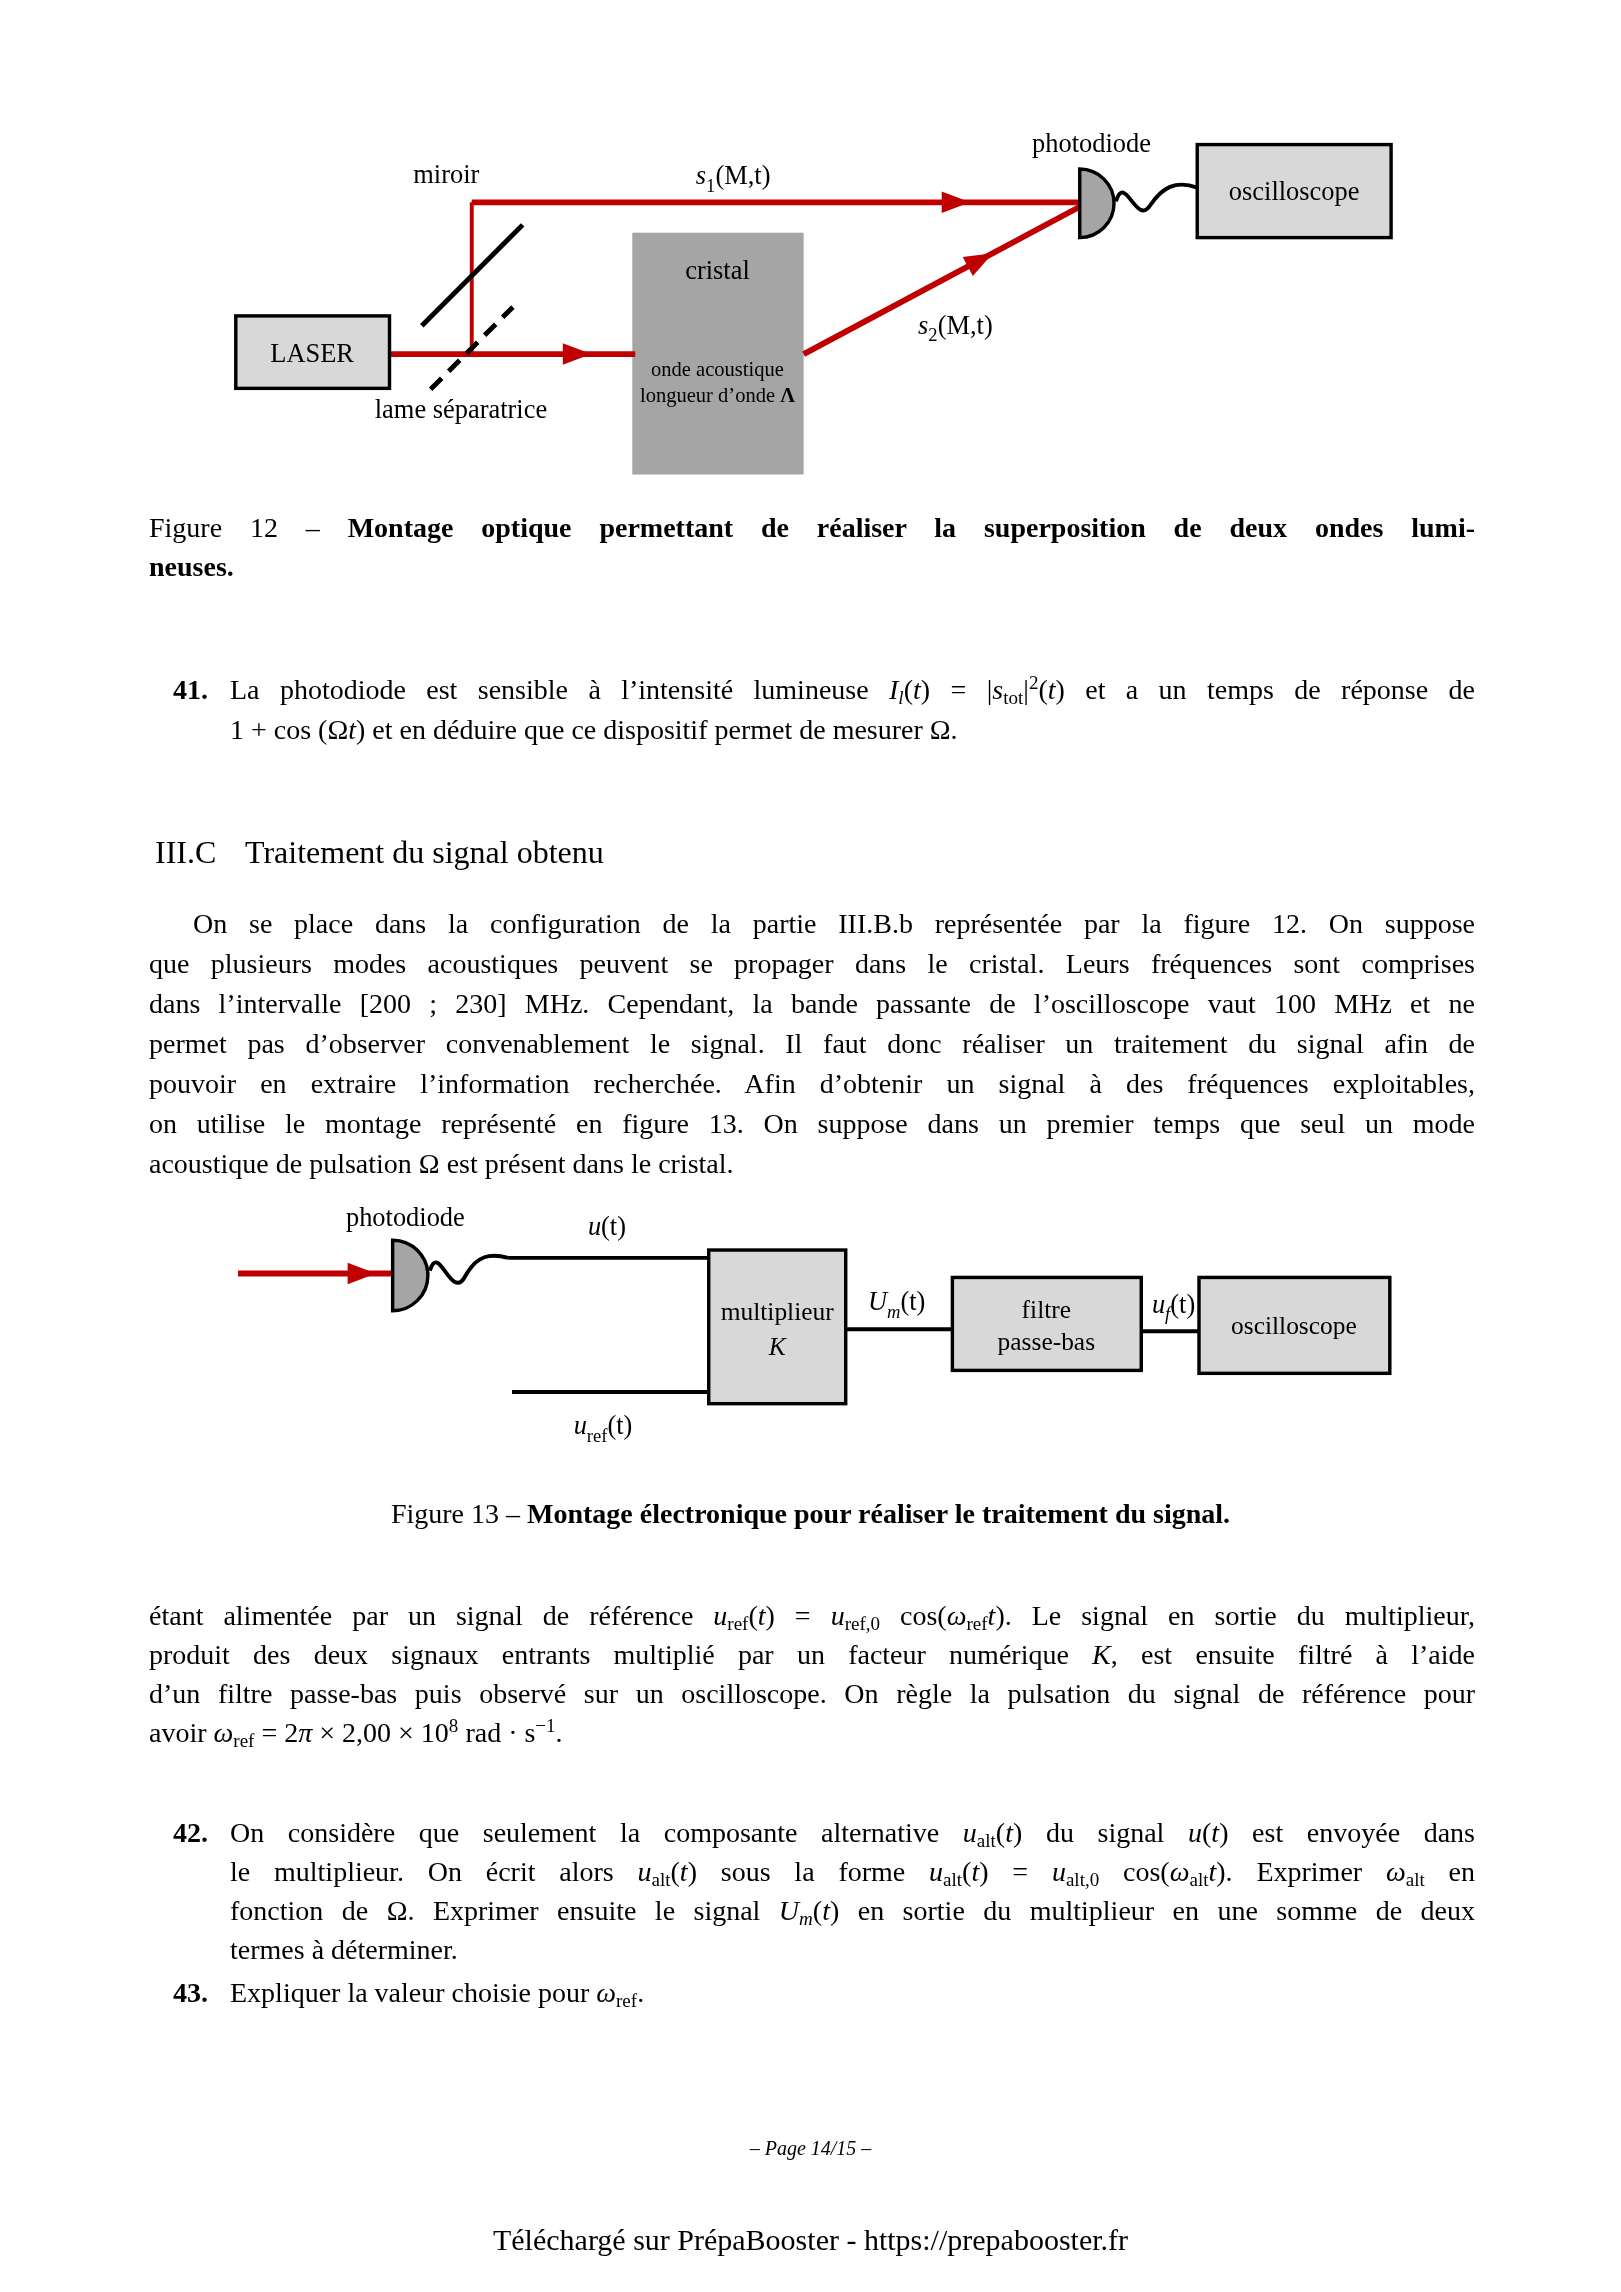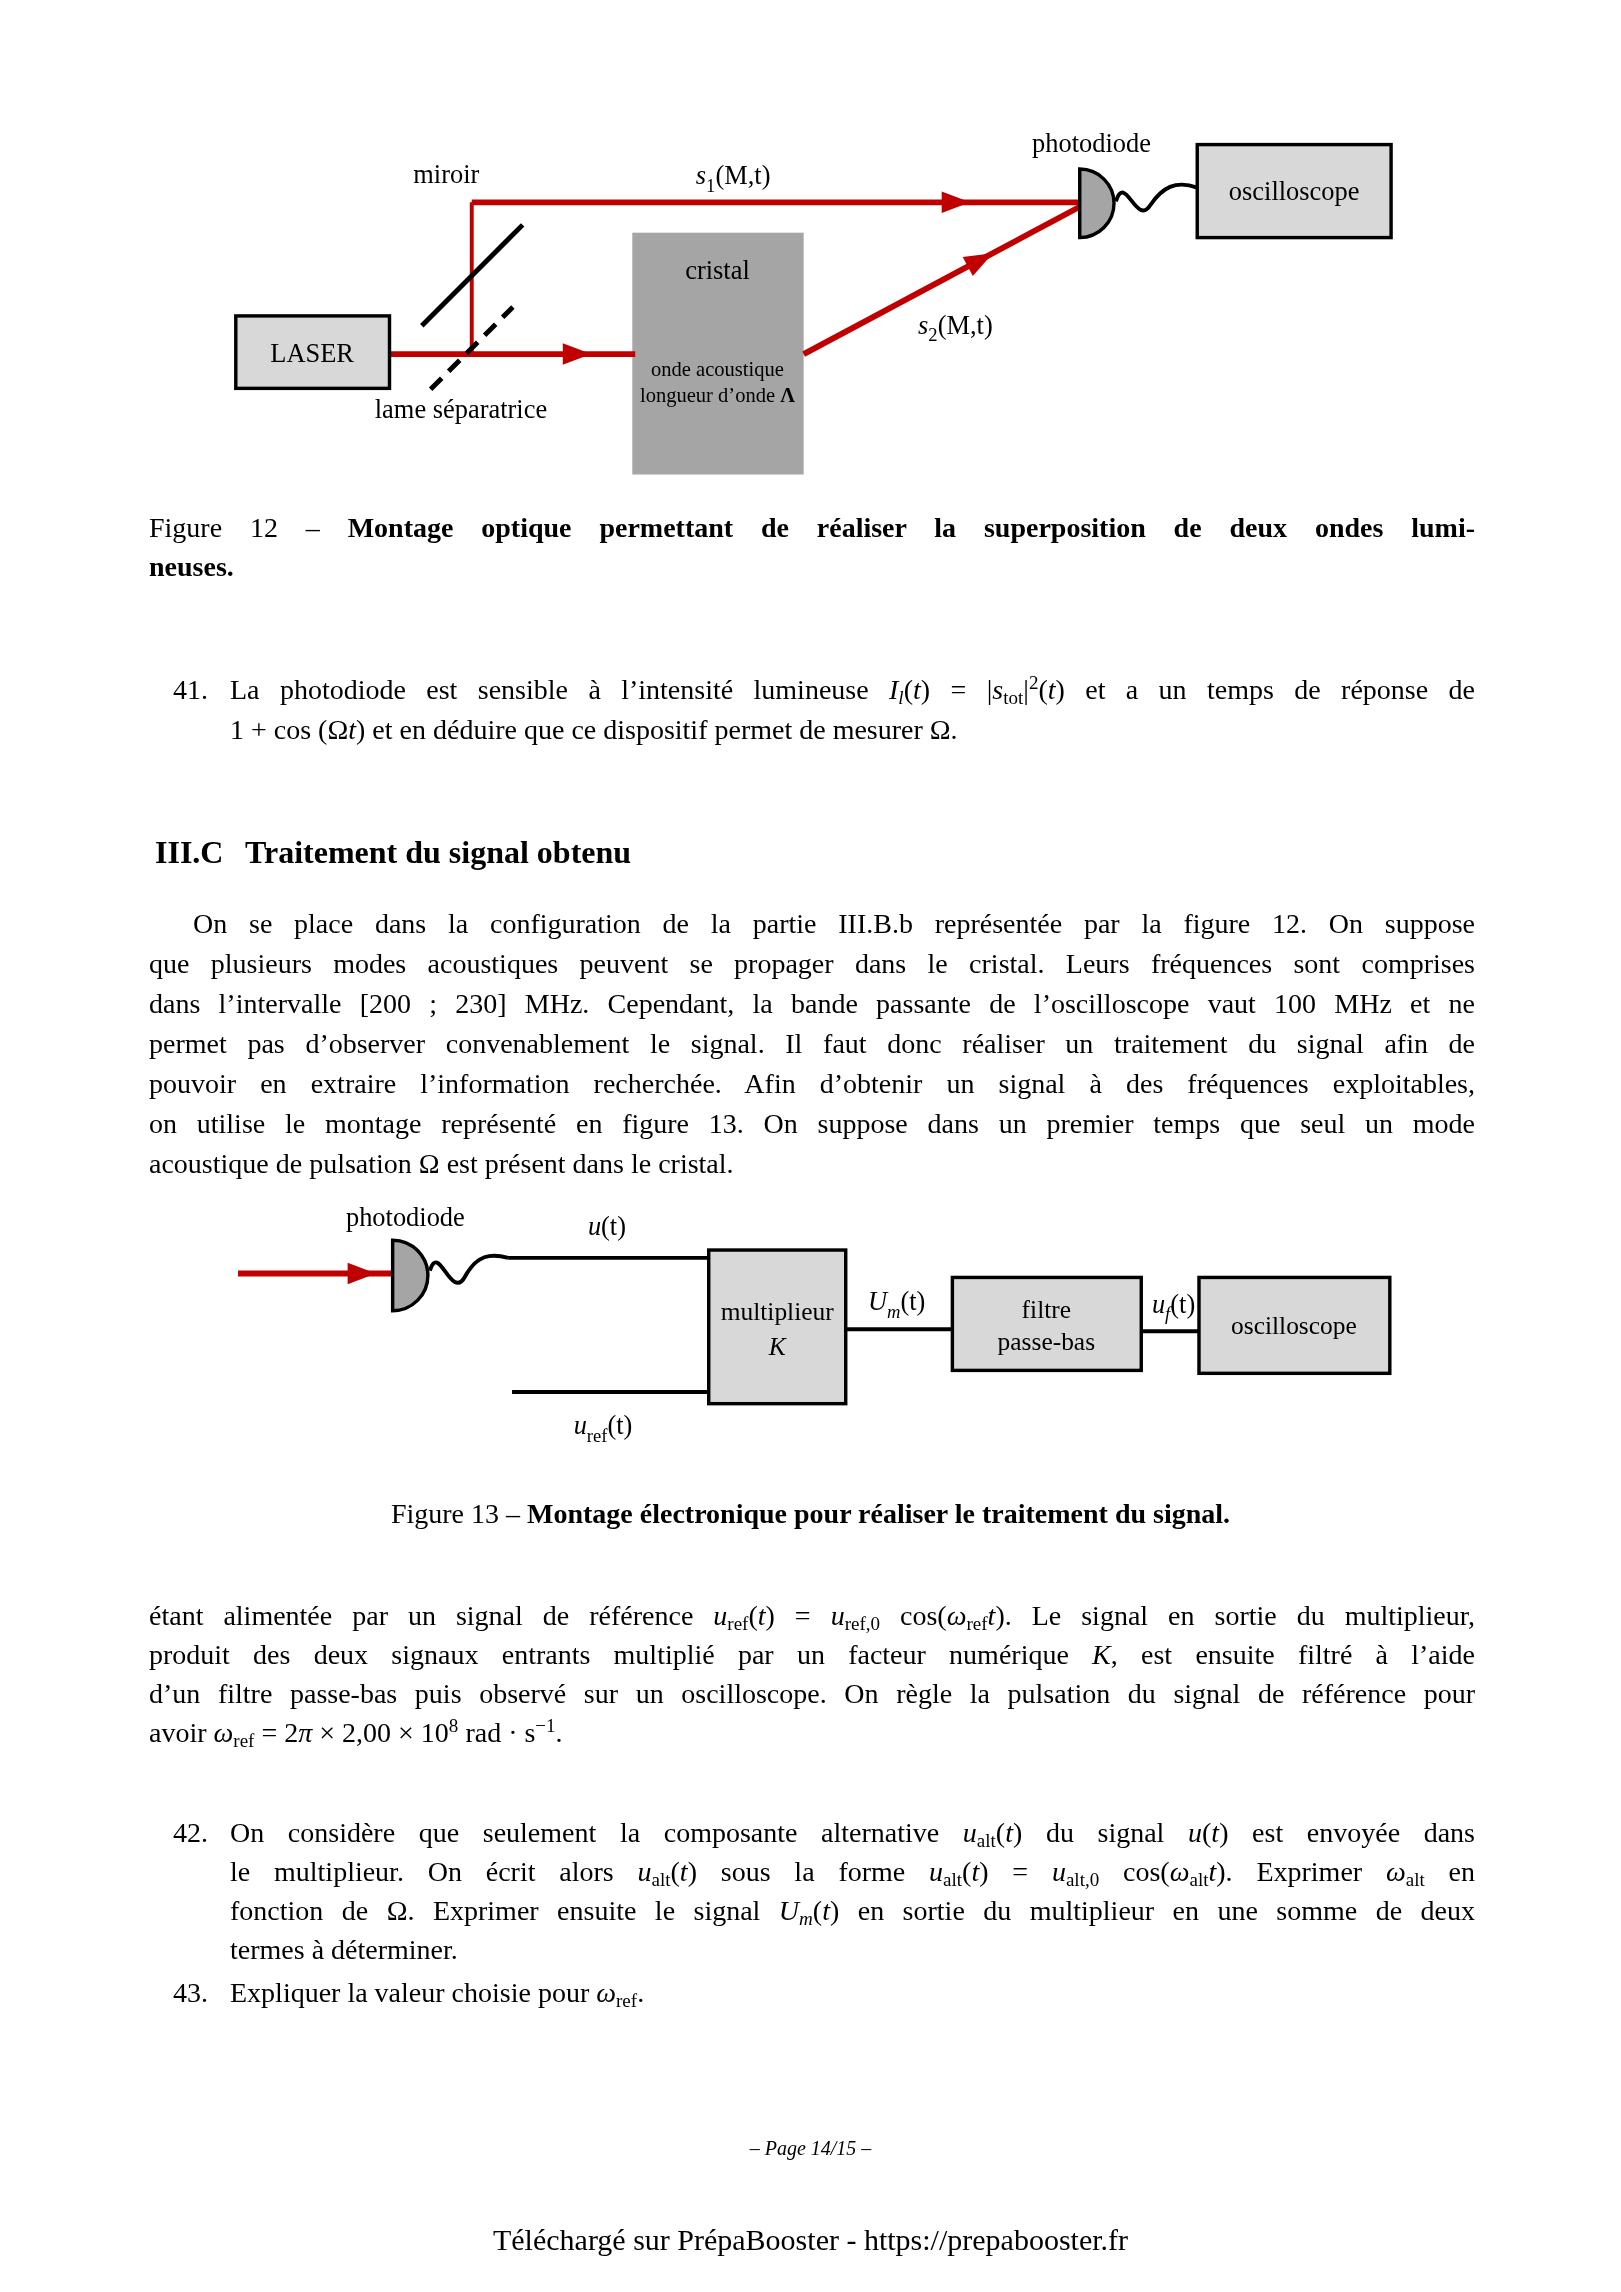--- a/index.html
+++ b/index.html
@@ -10,22 +10,22 @@
   .abs{position:absolute;}
   .body-text{font-size:28px;line-height:40px;}
   .tl{text-align:justify;overflow:hidden;}
   .jl{text-align-last:justify;}
   .indent{padding-left:44px;}
   .it{font-style:italic;}
   .bo{font-weight:bold;margin-top:8px;}
   sub,sup{font-size:68%;line-height:0;}
   sub{vertical-align:-0.25em;}
   sup{vertical-align:0.5em;}
-  .qnum{font-weight:normal;font-size:28px;line-height:40px;}
-  .section-head{font-size:32px;font-weight:bold;}
+  .qnum{font-weight:bold;font-size:28px;line-height:40px;}
+  .section-head{font-size:32px;font-weight:normal;}
   .section-head .sec-num{display:inline-block;width:90px;}
   .caption{font-size:28px;line-height:39px;}
   .center{text-align:center;width:1621px;left:0;}
   .footer-page{font-size:20px;font-style:italic;}
   .footer-dl{font-family:Liberation Serif, serif;font-size:30px;}
   svg text{font-family:"Liberation Serif","DejaVu Serif",serif;fill:#000;}
 </style>
 </head>
 <body>
 

